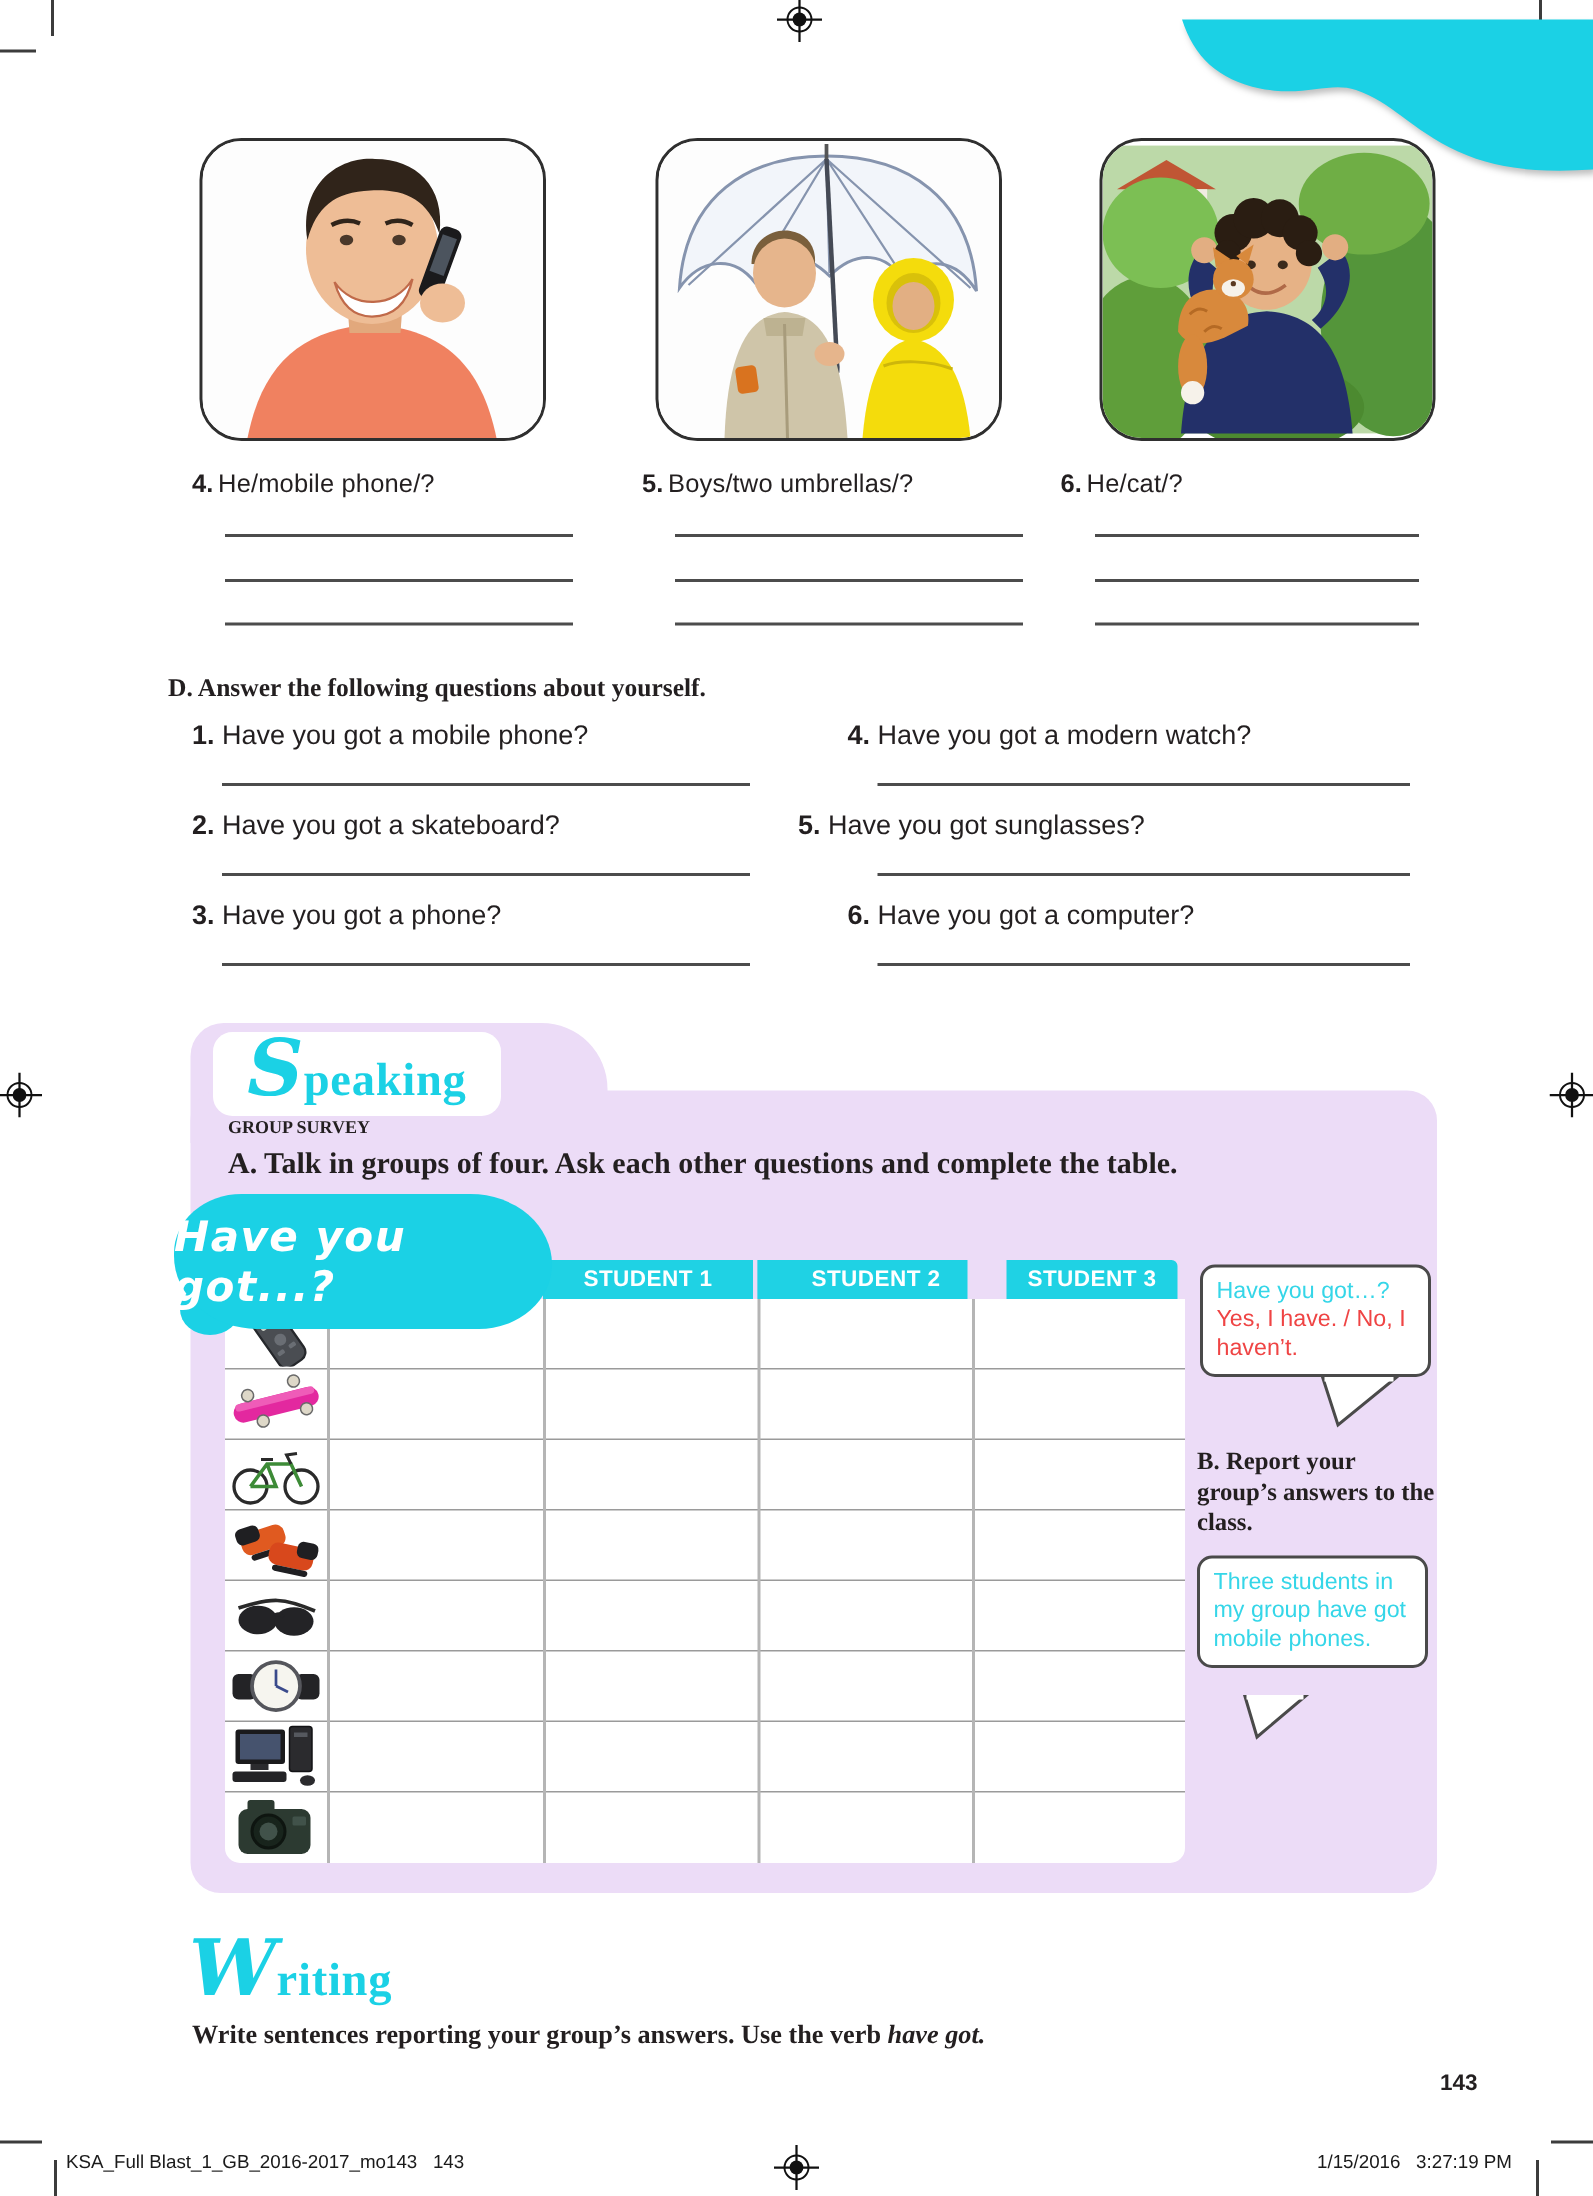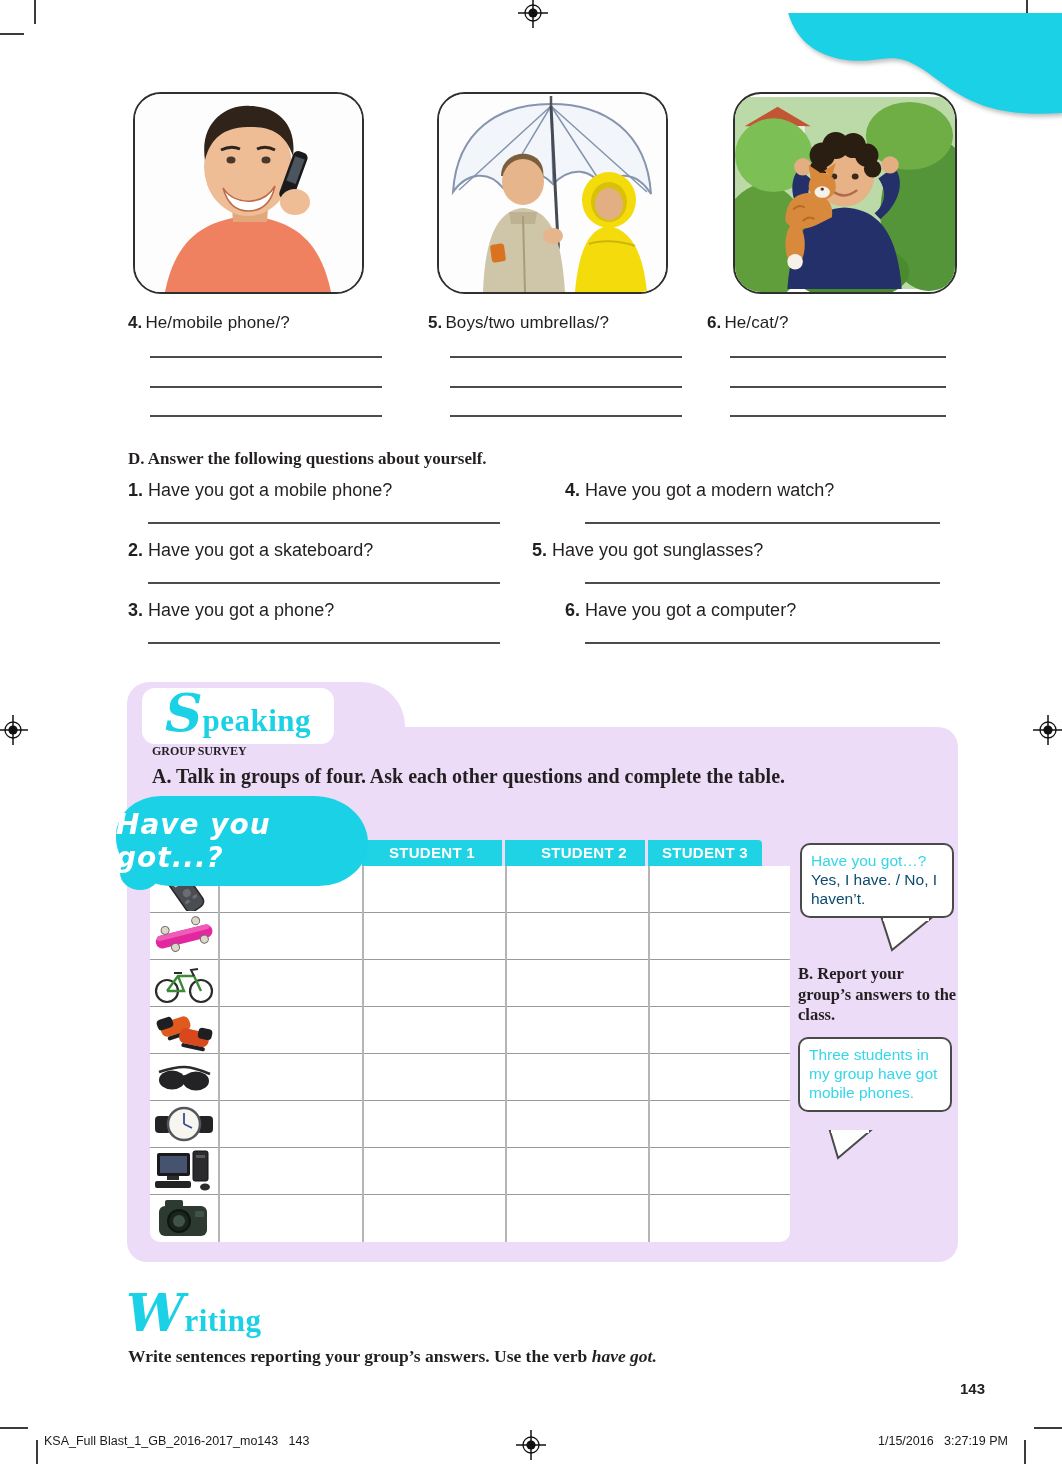--- a/index.html
+++ b/index.html
@@ -52,21 +52,21 @@
   .tbl-body{position:relative;background:#fff;height:376px;border-radius:0 0 10px 10px;overflow:hidden;}
   .trow{height:47px;box-sizing:border-box;border-bottom:1.5px solid #9a9a9a;display:flex;align-items:center;}
   .trow:last-child{border-bottom:none;}
   .vline{position:absolute;top:0;width:1.5px;height:100%;background:#b5b5b5;}
   .icon-cell{width:68px;display:flex;align-items:center;justify-content:center;}
 
   
   .bubble{position:absolute;background:#fff;border:2px solid #4a4a4a;border-radius:10px;
           padding:7px 9px;font-size:15.5px;line-height:1.22;z-index:4;}
   .cyan-t{color:#35d6e8;}
-  .magenta-t{color:#0c4a6e;}
+  .magenta-t{color:#ef4444;}
   .tailsvg{position:absolute;z-index:5;}
 
   
   .writing-head{position:absolute;left:126px;top:1290px;display:flex;align-items:baseline;}
   .writing-instr{position:absolute;left:128px;top:1346px;font-family:"Liberation Serif",serif;
                  font-weight:bold;font-size:17.5px;}
   .pagenum{position:absolute;left:960px;top:1380px;font-weight:bold;font-size:15px;}
   .footer-text{position:absolute;font-size:12.5px;color:#1a1a1a;white-space:pre;}
 </style>
 </head>
@@ -206,21 +206,21 @@
   <div class="ans-line" style="left:150px;top:356px;width:232px;"></div>
   <div class="ans-line" style="left:150px;top:386px;width:232px;"></div>
   <div class="ans-line" style="left:150px;top:415px;width:232px;"></div>
   <div class="ans-line" style="left:450px;top:356px;width:232px;"></div>
   <div class="ans-line" style="left:450px;top:386px;width:232px;"></div>
   <div class="ans-line" style="left:450px;top:415px;width:232px;"></div>
   <div class="ans-line" style="left:730px;top:356px;width:216px;"></div>
   <div class="ans-line" style="left:730px;top:386px;width:216px;"></div>
   <div class="ans-line" style="left:730px;top:415px;width:216px;"></div>
 
-  <div class="d-title" style="left:128px;top:449px;">D. Answer the following questions about yourself.</div>
+  <div class="d-title" style="left:112px;top:449px;">D. Answer the following questions about yourself.</div>
 
   <div class="question" style="left:128px;top:480px;">
     <span class="num">1.</span><span>Have you got a mobile phone?</span>
   </div>
   <div class="ans-line" style="left:148px;top:522px;width:352px;"></div>
   <div class="question" style="left:128px;top:540px;">
     <span class="num">2.</span><span>Have you got a skateboard?</span>
   </div>
   <div class="ans-line" style="left:148px;top:582px;width:352px;"></div>
   <div class="question" style="left:128px;top:600px;">
@@ -249,21 +249,21 @@
   </div>
   <div class="serif-bold abs" style="left:152px;top:744px;font-size:12px;">GROUP SURVEY</div>
   <div class="serif-bold abs" style="left:152px;top:765px;font-size:20px;">A. Talk in groups of four. Ask each other questions and complete the table.</div>
 
   <div class="tbl">
     <div class="tbl-head">
       <div class="th" style="width:68px;"></div>
       <div class="th" style="width:144px;">YOU</div>
       <div class="th" style="width:143px;">STUDENT 1</div>
       <div class="th" style="width:143px;padding-left:18px;">STUDENT 2</div>
-      <div class="th" style="width:114px;">STUDENT 3</div>
+      <div class="th" style="width:114px;margin-left:23px;">STUDENT 3</div>
     </div>
     <div class="tbl-body">
       <div class="vline" style="left:68px;"></div>
       <div class="vline" style="left:212px;"></div>
       <div class="vline" style="left:355px;"></div>
       <div class="vline" style="left:498px;"></div>
 
       <div class="trow">
         <div class="icon-cell">
           <svg width="62" height="44" viewBox="0 0 62 44">

